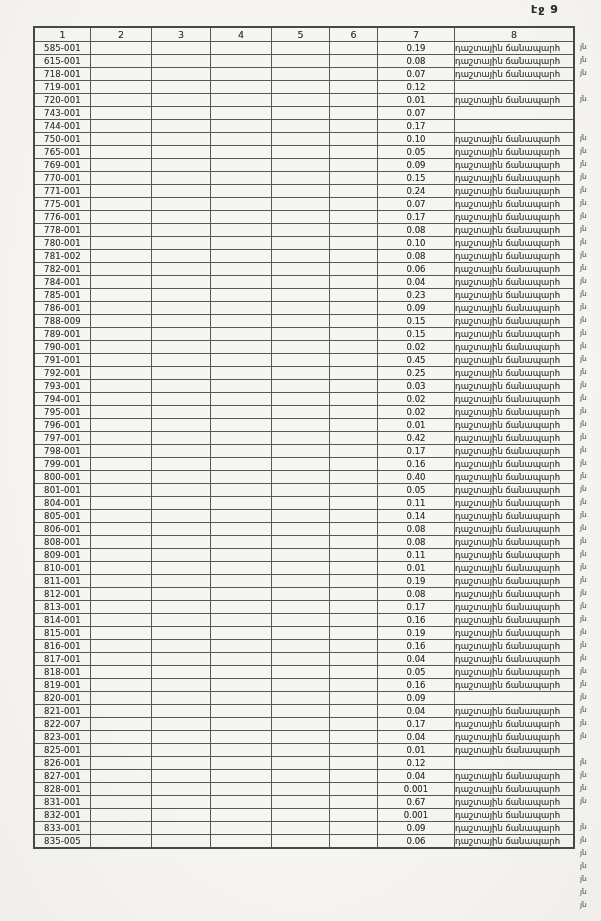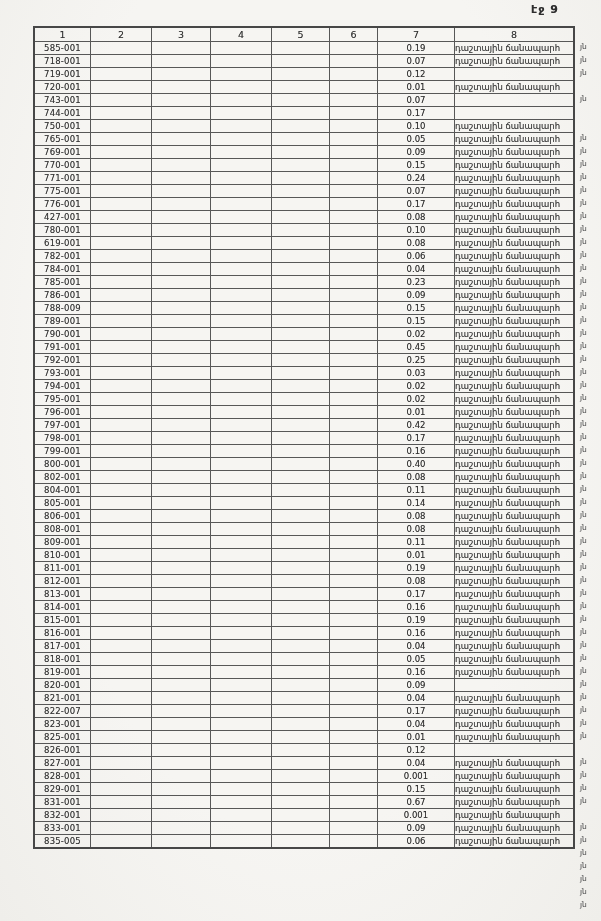--- a/index.html
+++ b/index.html
@@ -75,20 +75,30 @@
           <td class="c1">585-001</td>
           <td class="c2"></td>
           <td class="c3"></td>
           <td class="c4"></td>
           <td class="c5"></td>
           <td class="c6"></td>
           <td class="c7">0.19</td>
           <td class="c8">դաշտային ճանապարհ</td>
         </tr>
         <tr>
+          <td class="c1">615-001</td>
+          <td class="c2"></td>
+          <td class="c3"></td>
+          <td class="c4"></td>
+          <td class="c5"></td>
+          <td class="c6"></td>
+          <td class="c7">0.08</td>
+          <td class="c8">դաշտային ճանապարհ</td>
+        </tr>
+        <tr>
           <td class="c1">718-001</td>
           <td class="c2"></td>
           <td class="c3"></td>
           <td class="c4"></td>
           <td class="c5"></td>
           <td class="c6"></td>
           <td class="c7">0.07</td>
           <td class="c8">դաշտային ճանապարհ</td>
         </tr>
         <tr>
@@ -195,41 +205,41 @@
           <td class="c1">776-001</td>
           <td class="c2"></td>
           <td class="c3"></td>
           <td class="c4"></td>
           <td class="c5"></td>
           <td class="c6"></td>
           <td class="c7">0.17</td>
           <td class="c8">դաշտային ճանապարհ</td>
         </tr>
         <tr>
-          <td class="c1">427-001</td>
+          <td class="c1">778-001</td>
           <td class="c2"></td>
           <td class="c3"></td>
           <td class="c4"></td>
           <td class="c5"></td>
           <td class="c6"></td>
           <td class="c7">0.08</td>
           <td class="c8">դաշտային ճանապարհ</td>
         </tr>
         <tr>
           <td class="c1">780-001</td>
           <td class="c2"></td>
           <td class="c3"></td>
           <td class="c4"></td>
           <td class="c5"></td>
           <td class="c6"></td>
           <td class="c7">0.10</td>
           <td class="c8">դաշտային ճանապարհ</td>
         </tr>
         <tr>
-          <td class="c1">619-001</td>
+          <td class="c1">781-002</td>
           <td class="c2"></td>
           <td class="c3"></td>
           <td class="c4"></td>
           <td class="c5"></td>
           <td class="c6"></td>
           <td class="c7">0.08</td>
           <td class="c8">դաշտային ճանապարհ</td>
         </tr>
         <tr>
           <td class="c1">782-001</td>
@@ -395,27 +405,27 @@
           <td class="c1">800-001</td>
           <td class="c2"></td>
           <td class="c3"></td>
           <td class="c4"></td>
           <td class="c5"></td>
           <td class="c6"></td>
           <td class="c7">0.40</td>
           <td class="c8">դաշտային ճանապարհ</td>
         </tr>
         <tr>
-          <td class="c1">802-001</td>
-          <td class="c2"></td>
-          <td class="c3"></td>
-          <td class="c4"></td>
-          <td class="c5"></td>
-          <td class="c6"></td>
-          <td class="c7">0.08</td>
+          <td class="c1">801-001</td>
+          <td class="c2"></td>
+          <td class="c3"></td>
+          <td class="c4"></td>
+          <td class="c5"></td>
+          <td class="c6"></td>
+          <td class="c7">0.05</td>
           <td class="c8">դաշտային ճանապարհ</td>
         </tr>
         <tr>
           <td class="c1">804-001</td>
           <td class="c2"></td>
           <td class="c3"></td>
           <td class="c4"></td>
           <td class="c5"></td>
           <td class="c6"></td>
           <td class="c7">0.11</td>
@@ -632,30 +642,20 @@
           <td class="c8">դաշտային ճանապարհ</td>
         </tr>
         <tr>
           <td class="c1">828-001</td>
           <td class="c2"></td>
           <td class="c3"></td>
           <td class="c4"></td>
           <td class="c5"></td>
           <td class="c6"></td>
           <td class="c7">0.001</td>
-          <td class="c8">դաշտային ճանապարհ</td>
-        </tr>
-        <tr>
-          <td class="c1">829-001</td>
-          <td class="c2"></td>
-          <td class="c3"></td>
-          <td class="c4"></td>
-          <td class="c5"></td>
-          <td class="c6"></td>
-          <td class="c7">0.15</td>
           <td class="c8">դաշտային ճանապարհ</td>
         </tr>
         <tr>
           <td class="c1">831-001</td>
           <td class="c2"></td>
           <td class="c3"></td>
           <td class="c4"></td>
           <td class="c5"></td>
           <td class="c6"></td>
           <td class="c7">0.67</td>

